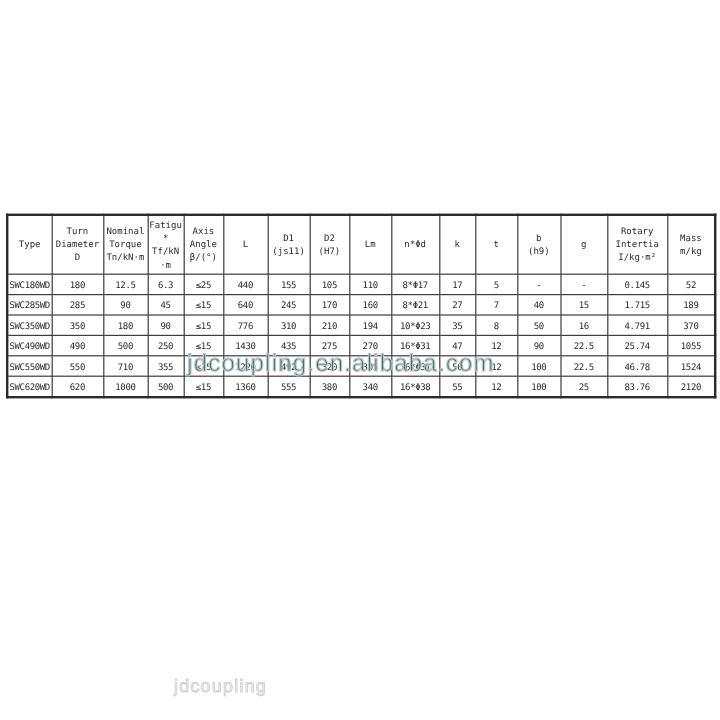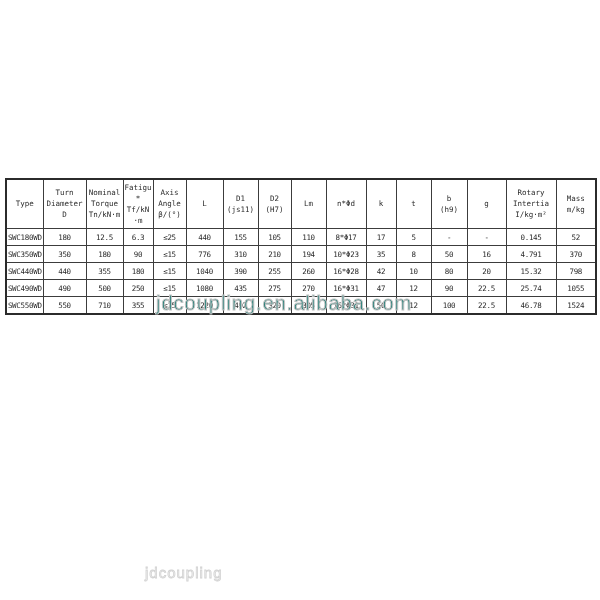--- a/index.html
+++ b/index.html
@@ -184,62 +184,62 @@
             <td>110</td>
             <td>8*Φ17</td>
             <td>17</td>
             <td>5</td>
             <td>-</td>
             <td>-</td>
             <td>0.145</td>
             <td>52</td>
           </tr>
           <tr>
+            <td class="type-cell">SWC285WD</td>
+            <td>285</td>
+            <td>90</td>
+            <td>45</td>
+            <td>≤15</td>
+            <td>640</td>
+            <td>245</td>
+            <td>170</td>
+            <td>160</td>
+            <td>8*Φ21</td>
+            <td>27</td>
+            <td>7</td>
+            <td>40</td>
+            <td>15</td>
+            <td>1.715</td>
+            <td>189</td>
+          </tr>
+          <tr>
             <td class="type-cell">SWC350WD</td>
             <td>350</td>
             <td>180</td>
             <td>90</td>
             <td>≤15</td>
             <td>776</td>
             <td>310</td>
             <td>210</td>
             <td>194</td>
             <td>10*Φ23</td>
             <td>35</td>
             <td>8</td>
             <td>50</td>
             <td>16</td>
             <td>4.791</td>
             <td>370</td>
           </tr>
           <tr>
-            <td class="type-cell">SWC440WD</td>
-            <td>440</td>
-            <td>355</td>
-            <td>180</td>
-            <td>≤15</td>
-            <td>1040</td>
-            <td>390</td>
-            <td>255</td>
-            <td>260</td>
-            <td>16*Φ28</td>
-            <td>42</td>
-            <td>10</td>
-            <td>80</td>
-            <td>20</td>
-            <td>15.32</td>
-            <td>798</td>
-          </tr>
-          <tr>
             <td class="type-cell">SWC490WD</td>
             <td>490</td>
             <td>500</td>
             <td>250</td>
             <td>≤15</td>
-            <td>1080</td>
+            <td>1430</td>
             <td>435</td>
             <td>275</td>
             <td>270</td>
             <td>16*Φ31</td>
             <td>47</td>
             <td>12</td>
             <td>90</td>
             <td>22.5</td>
             <td>25.74</td>
             <td>1055</td>
@@ -255,20 +255,38 @@
             <td>320</td>
             <td>305</td>
             <td>16*Φ31</td>
             <td>50</td>
             <td>12</td>
             <td>100</td>
             <td>22.5</td>
             <td>46.78</td>
             <td>1524</td>
           </tr>
+          <tr>
+            <td class="type-cell">SWC620WD</td>
+            <td>620</td>
+            <td>1000</td>
+            <td>500</td>
+            <td>≤15</td>
+            <td>1360</td>
+            <td>555</td>
+            <td>380</td>
+            <td>340</td>
+            <td>16*Φ38</td>
+            <td>55</td>
+            <td>12</td>
+            <td>100</td>
+            <td>25</td>
+            <td>83.76</td>
+            <td>2120</td>
+          </tr>
         </tbody>
     </table>
   </div>
 
   <div class="watermark-main">jdcoupling.en.alibaba.com</div>
 
   <div class="watermark-bottom">jdcoupling</div>
 
 </div>
 

